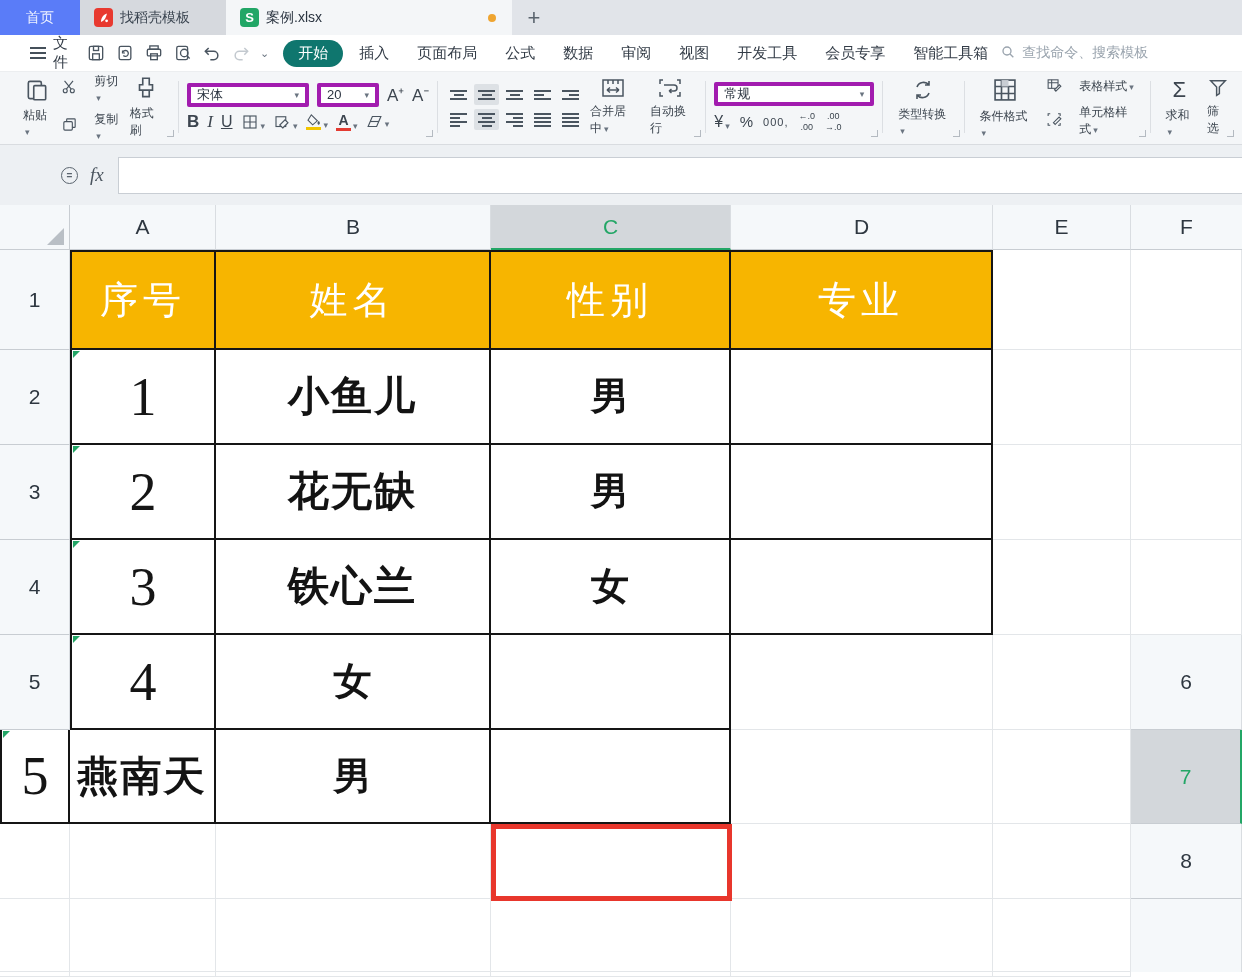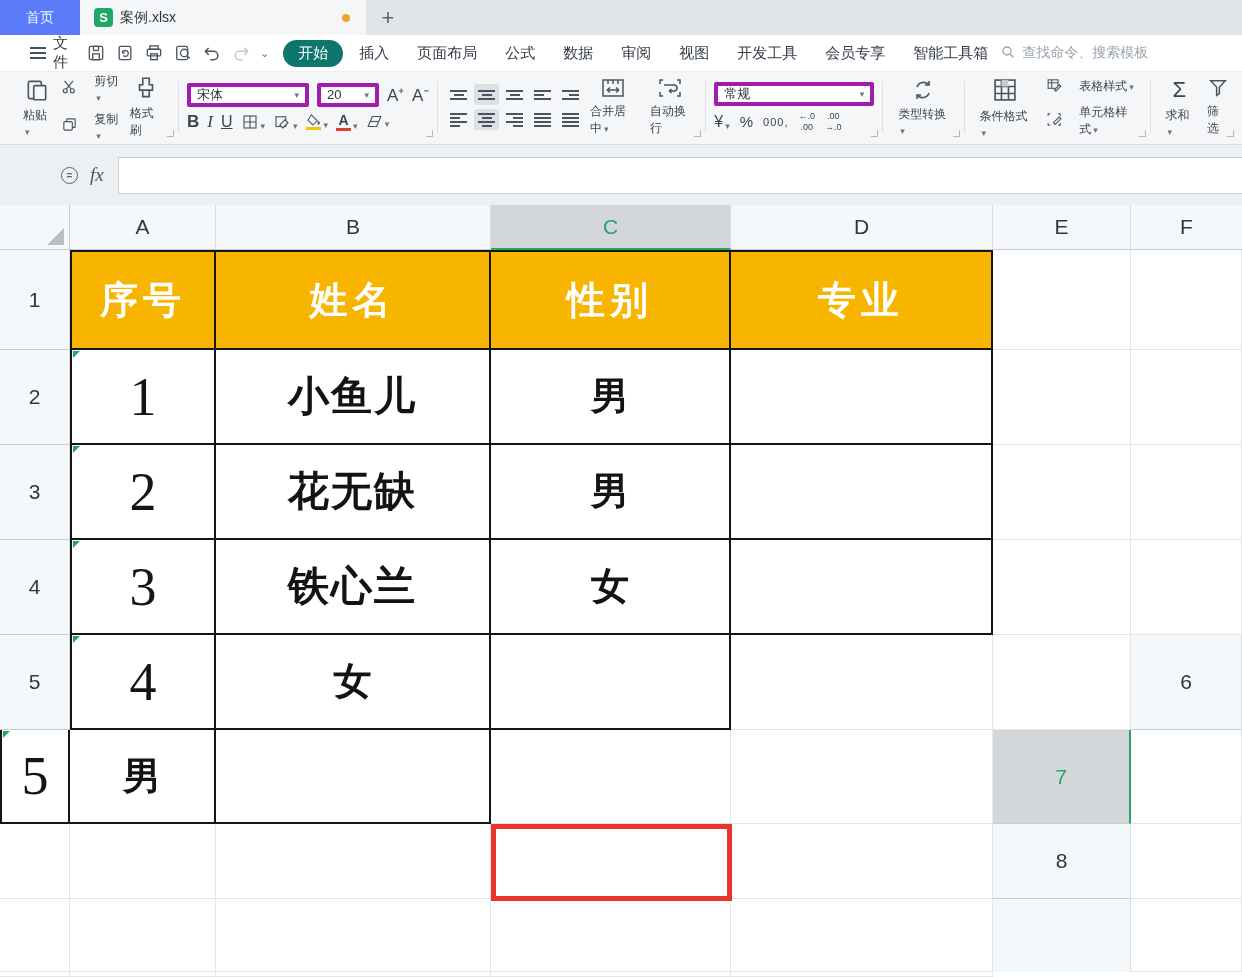--- a/index.html
+++ b/index.html
@@ -80,35 +80,44 @@
         font-size:21px; color:#2e3740; border-right:1px solid #d9dde1; border-bottom:1px solid #c8cdd2; }
   .hd.selc { background:#d3d7db; color:#23a666; border-bottom:2px solid #23a666; }
   .hd.selr { background:#d3d7db; color:#23a666; border-right:2px solid #23a666; }
   .corner { position:relative; background:#f5f8fa; border-right:1px solid #c8cdd2; border-bottom:1px solid #c8cdd2; }
   .corner .tri { position:absolute; right:5px; bottom:4px; width:0; height:0; border-left:17px solid transparent; border-bottom:17px solid #b9bfc5; }
   .cell { display:flex; align-items:center; justify-content:center; position:relative; }
   .c-grid { border-right:1px solid #e3e6e9; border-bottom:1px solid #e3e6e9; }
   .c-tbl { border-right:2px solid #151515; border-bottom:2px solid #151515; background:#fff; }
   .c-left { border-left:2px solid #151515; }
   .c-top { border-top:2px solid #151515; }
-  .c-yellow { background:#f7b500; color:#fff; font-weight:700; font-size:38px; letter-spacing:5px; }
+  .c-yellow { background:#f7b500; color:#fff; font-weight:400; font-size:38px; letter-spacing:5px; }
   .c-num { font-family:"Liberation Serif", serif; font-size:54px; color:#151515; }
   .c-name { font-weight:900; font-size:41px; color:#131313; letter-spacing:2px; }
   .c-gender { font-weight:900; font-size:38px; color:#131313; }
   .green-tri { position:absolute; left:1px; top:1px; width:0; height:0; border-top:7px solid #23a666; border-right:7px solid transparent; }
   .redbox { position:absolute; left:491px; top:619px; width:241px; height:77px; border:5px solid #e8362c; z-index:6; }
 </style>
 </head>
 <body>
 
 <div class="app">
 
   <div class="tabbar">
     <div class="tab tab-home">
       <span>首页</span>
+    </div>
+    <div class="tab tab-docer">
+      <span class="logo-sq docer-sq">
+        <svg width="12" height="12" viewBox="0 0 12 12">
+            <path d="M3 10 C3 5 6 2.5 9 1.5 C8 5 7.2 8.5 3 10 Z" fill="#fff"></path>
+            <circle cx="8.6" cy="8.8" r="1.4" fill="#fff"></circle>
+          </svg>
+      </span>
+      <span>找稻壳模板</span>
     </div>
     <div class="tab tab-doc">
       <span class="logo-sq sheet-sq">S</span>
       <span>案例.xlsx</span>
       <span class="dot"></span>
     </div>
     <div class="tab-plus">+</div>
   </div>
 
   <div class="menubar">
@@ -510,20 +519,21 @@
     <div class="cell c-tbl c-gender">女</div>
     <div class="cell c-tbl"></div>
     <div class="cell c-grid"></div>
     <div class="cell c-grid"></div>
 
     <div class="hd">6</div>
     <div class="cell c-tbl c-left c-num">
         <i class="green-tri"></i>
         <span>5</span>
       </div>
+    <div class="cell c-tbl c-name">燕南天</div>
     <div class="cell c-tbl c-gender">男</div>
     <div class="cell c-tbl"></div>
     <div class="cell c-grid"></div>
     <div class="cell c-grid"></div>
 
     <div class="hd selr">7</div>
     <div class="cell c-grid"></div>
     <div class="cell c-grid"></div>
     <div class="cell c-grid"></div>
     <div class="cell c-grid"></div>

